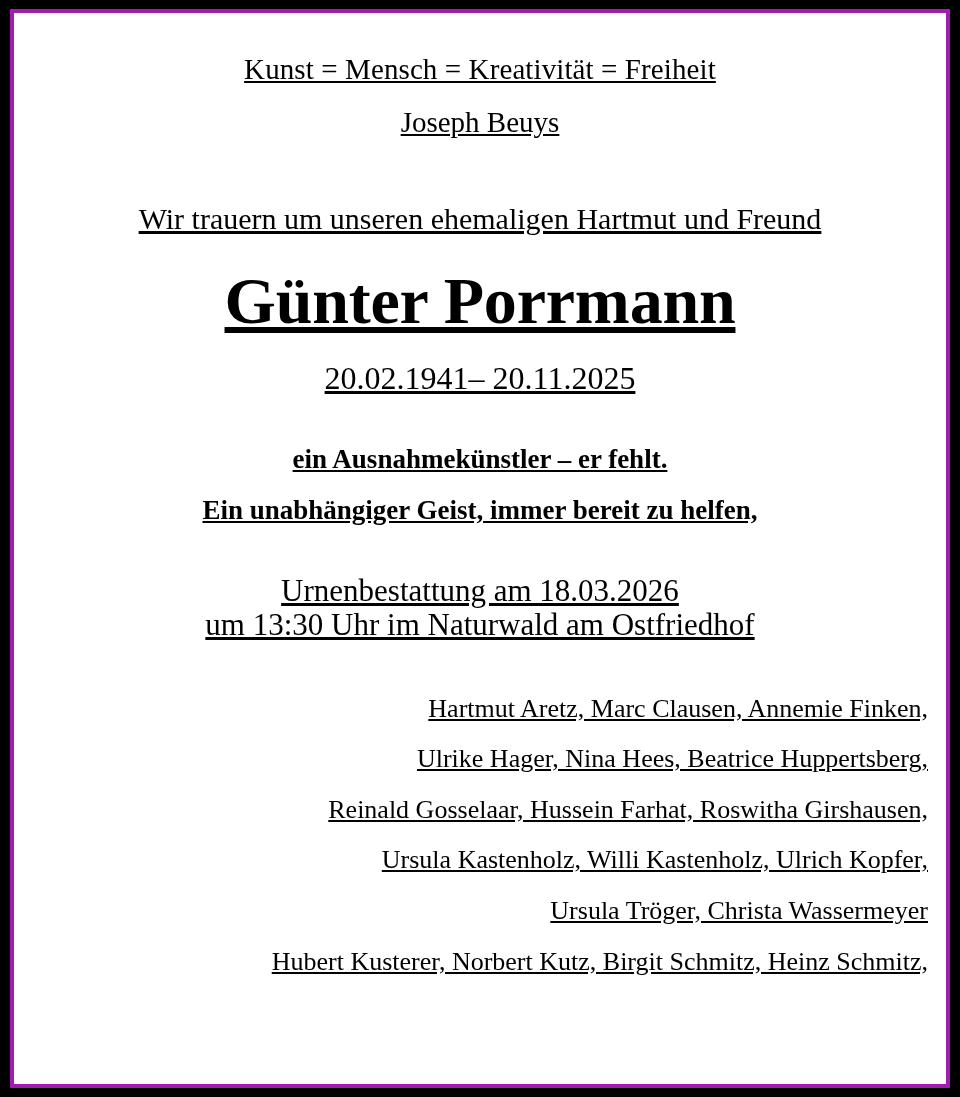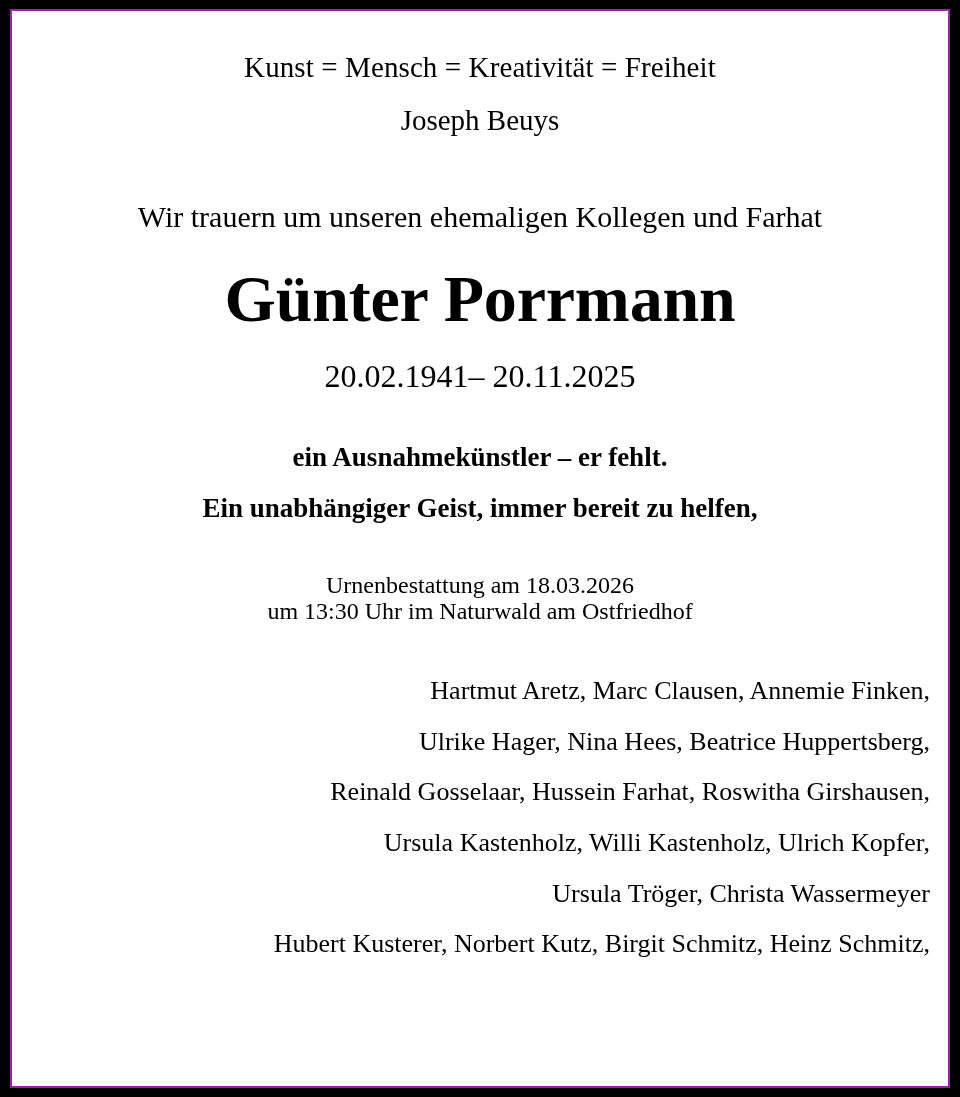--- a/index.html
+++ b/index.html
@@ -20,25 +20,26 @@
     background: #000000;
     padding: 9px 10px 9px 10px;
     overflow: hidden;
   }
 
   .obituary-card {
     box-sizing: border-box;
     width: 100%;
     height: 100%;
     background: #ffffff;
-    border: 2px solid #a21caf;
+    border: 4px solid #a21caf;
     color: #000000;
     text-align: center;
     padding: 0 18px;
     overflow: hidden;
+    text-decoration: underline;
   }
 
   
   .line {
     display: block;
     color: #000000;
   }
 
   
   .quote-block {
@@ -99,21 +100,21 @@
   }
   .epitaph-line + .epitaph-line {
     margin-top: 21px;
   }
 
   
   .service-block {
     margin-top: 48px;
   }
   .service-line {
-    font-size: 24px;
+    font-size: 31px;
     font-weight: 400;
     line-height: 1.1;
   }
   .service-line + .service-line {
   }
 
   
   .mourners-block {
     margin-top: 53px;
   }
@@ -132,21 +133,21 @@
 
 <div class="obituary-frame">
   <div class="obituary-card">
 
     <div class="quote-block">
       <div class="line quote-text">Kunst = Mensch = Kreativität = Freiheit</div>
       <div class="line quote-author">Joseph Beuys</div>
     </div>
 
     <div class="intro-block">
-      <div class="line intro-text">Wir trauern um unseren ehemaligen Kollegen und Farhat</div>
+      <div class="line intro-text">Wir trauern um unseren ehemaligen Hartmut und Freund</div>
     </div>
 
     <div class="name-block">
       <div class="line deceased-name">Günter Porrmann</div>
     </div>
 
     <div class="dates-block">
       <div class="line life-dates">20.02.1941– 20.11.2025</div>
     </div>
 

